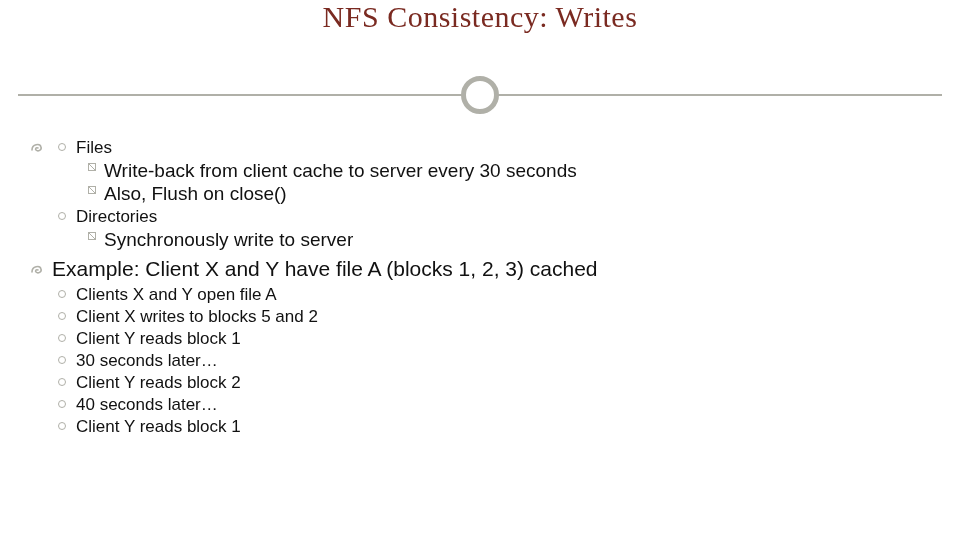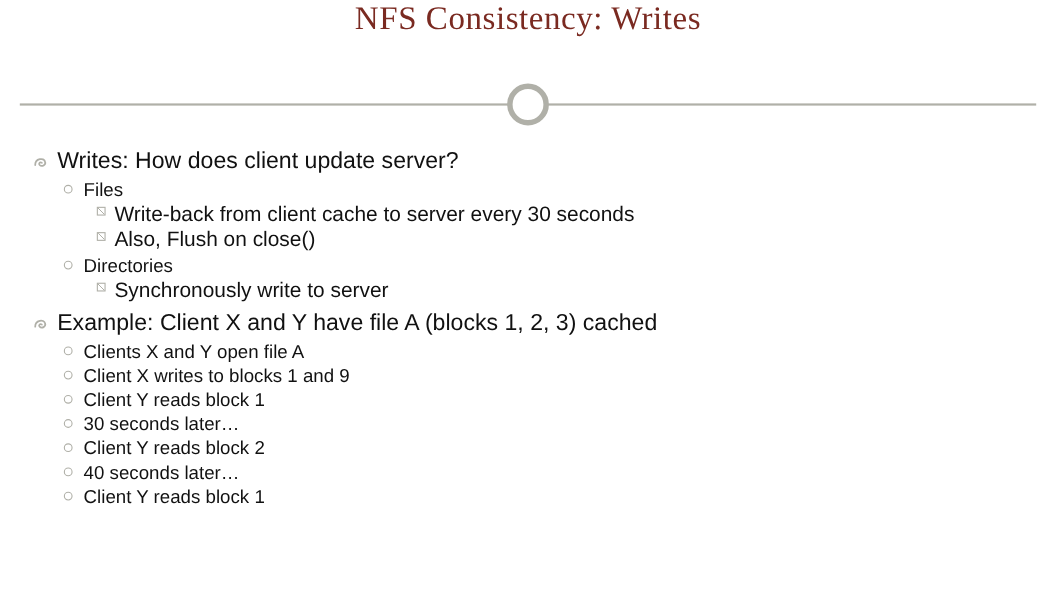--- a/index.html
+++ b/index.html
@@ -146,21 +146,20 @@
   <div class="circle"></div>
 
   <div class="content">
 
     <div class="lvl1">
       <span class="swirl">
         <svg viewBox="0 0 14 14" width="14" height="14">
             <path d="M2 10 C2 4, 10 3, 11 7 C12 10, 8 12, 6 10 C5 9, 6 7, 8 8" fill="none" stroke="#b0b0a8" stroke-width="1.6" stroke-linecap="round"></path>
           </svg>
       </span>
-      <span>Writes: How does client update server?</span>
     </div>
 
     <div class="lvl2">
       <span>Files</span>
     </div>
     <div class="lvl3">
       <span>Write-back from client cache to server every 30 seconds</span>
     </div>
     <div class="lvl3">
       <span>Also, Flush on close()</span>
@@ -178,21 +177,21 @@
     <div class="lvl1">
       <span class="swirl">
         <svg viewBox="0 0 14 14" width="14" height="14">
             <path d="M2 10 C2 4, 10 3, 11 7 C12 10, 8 12, 6 10 C5 9, 6 7, 8 8" fill="none" stroke="#b0b0a8" stroke-width="1.6" stroke-linecap="round"></path>
           </svg>
       </span>
       <span>Example: Client X and Y have file A (blocks 1, 2, 3) cached</span>
     </div>
 
     <div class="lvl2"><span>Clients X and Y open file A</span></div>
-    <div class="lvl2"><span>Client X writes to blocks 1 and 9</span></div>
+    <div class="lvl2"><span>Client X writes to blocks 5 and 2</span></div>
     <div class="lvl2"><span>Client Y reads block 1</span></div>
     <div class="lvl2"><span>30 seconds later…</span></div>
     <div class="lvl2"><span>Client Y reads block 2</span></div>
     <div class="lvl2"><span>40 seconds later…</span></div>
     <div class="lvl2"><span>Client Y reads block 1</span></div>
 
   </div>
 </div>
 
 </body></html>

